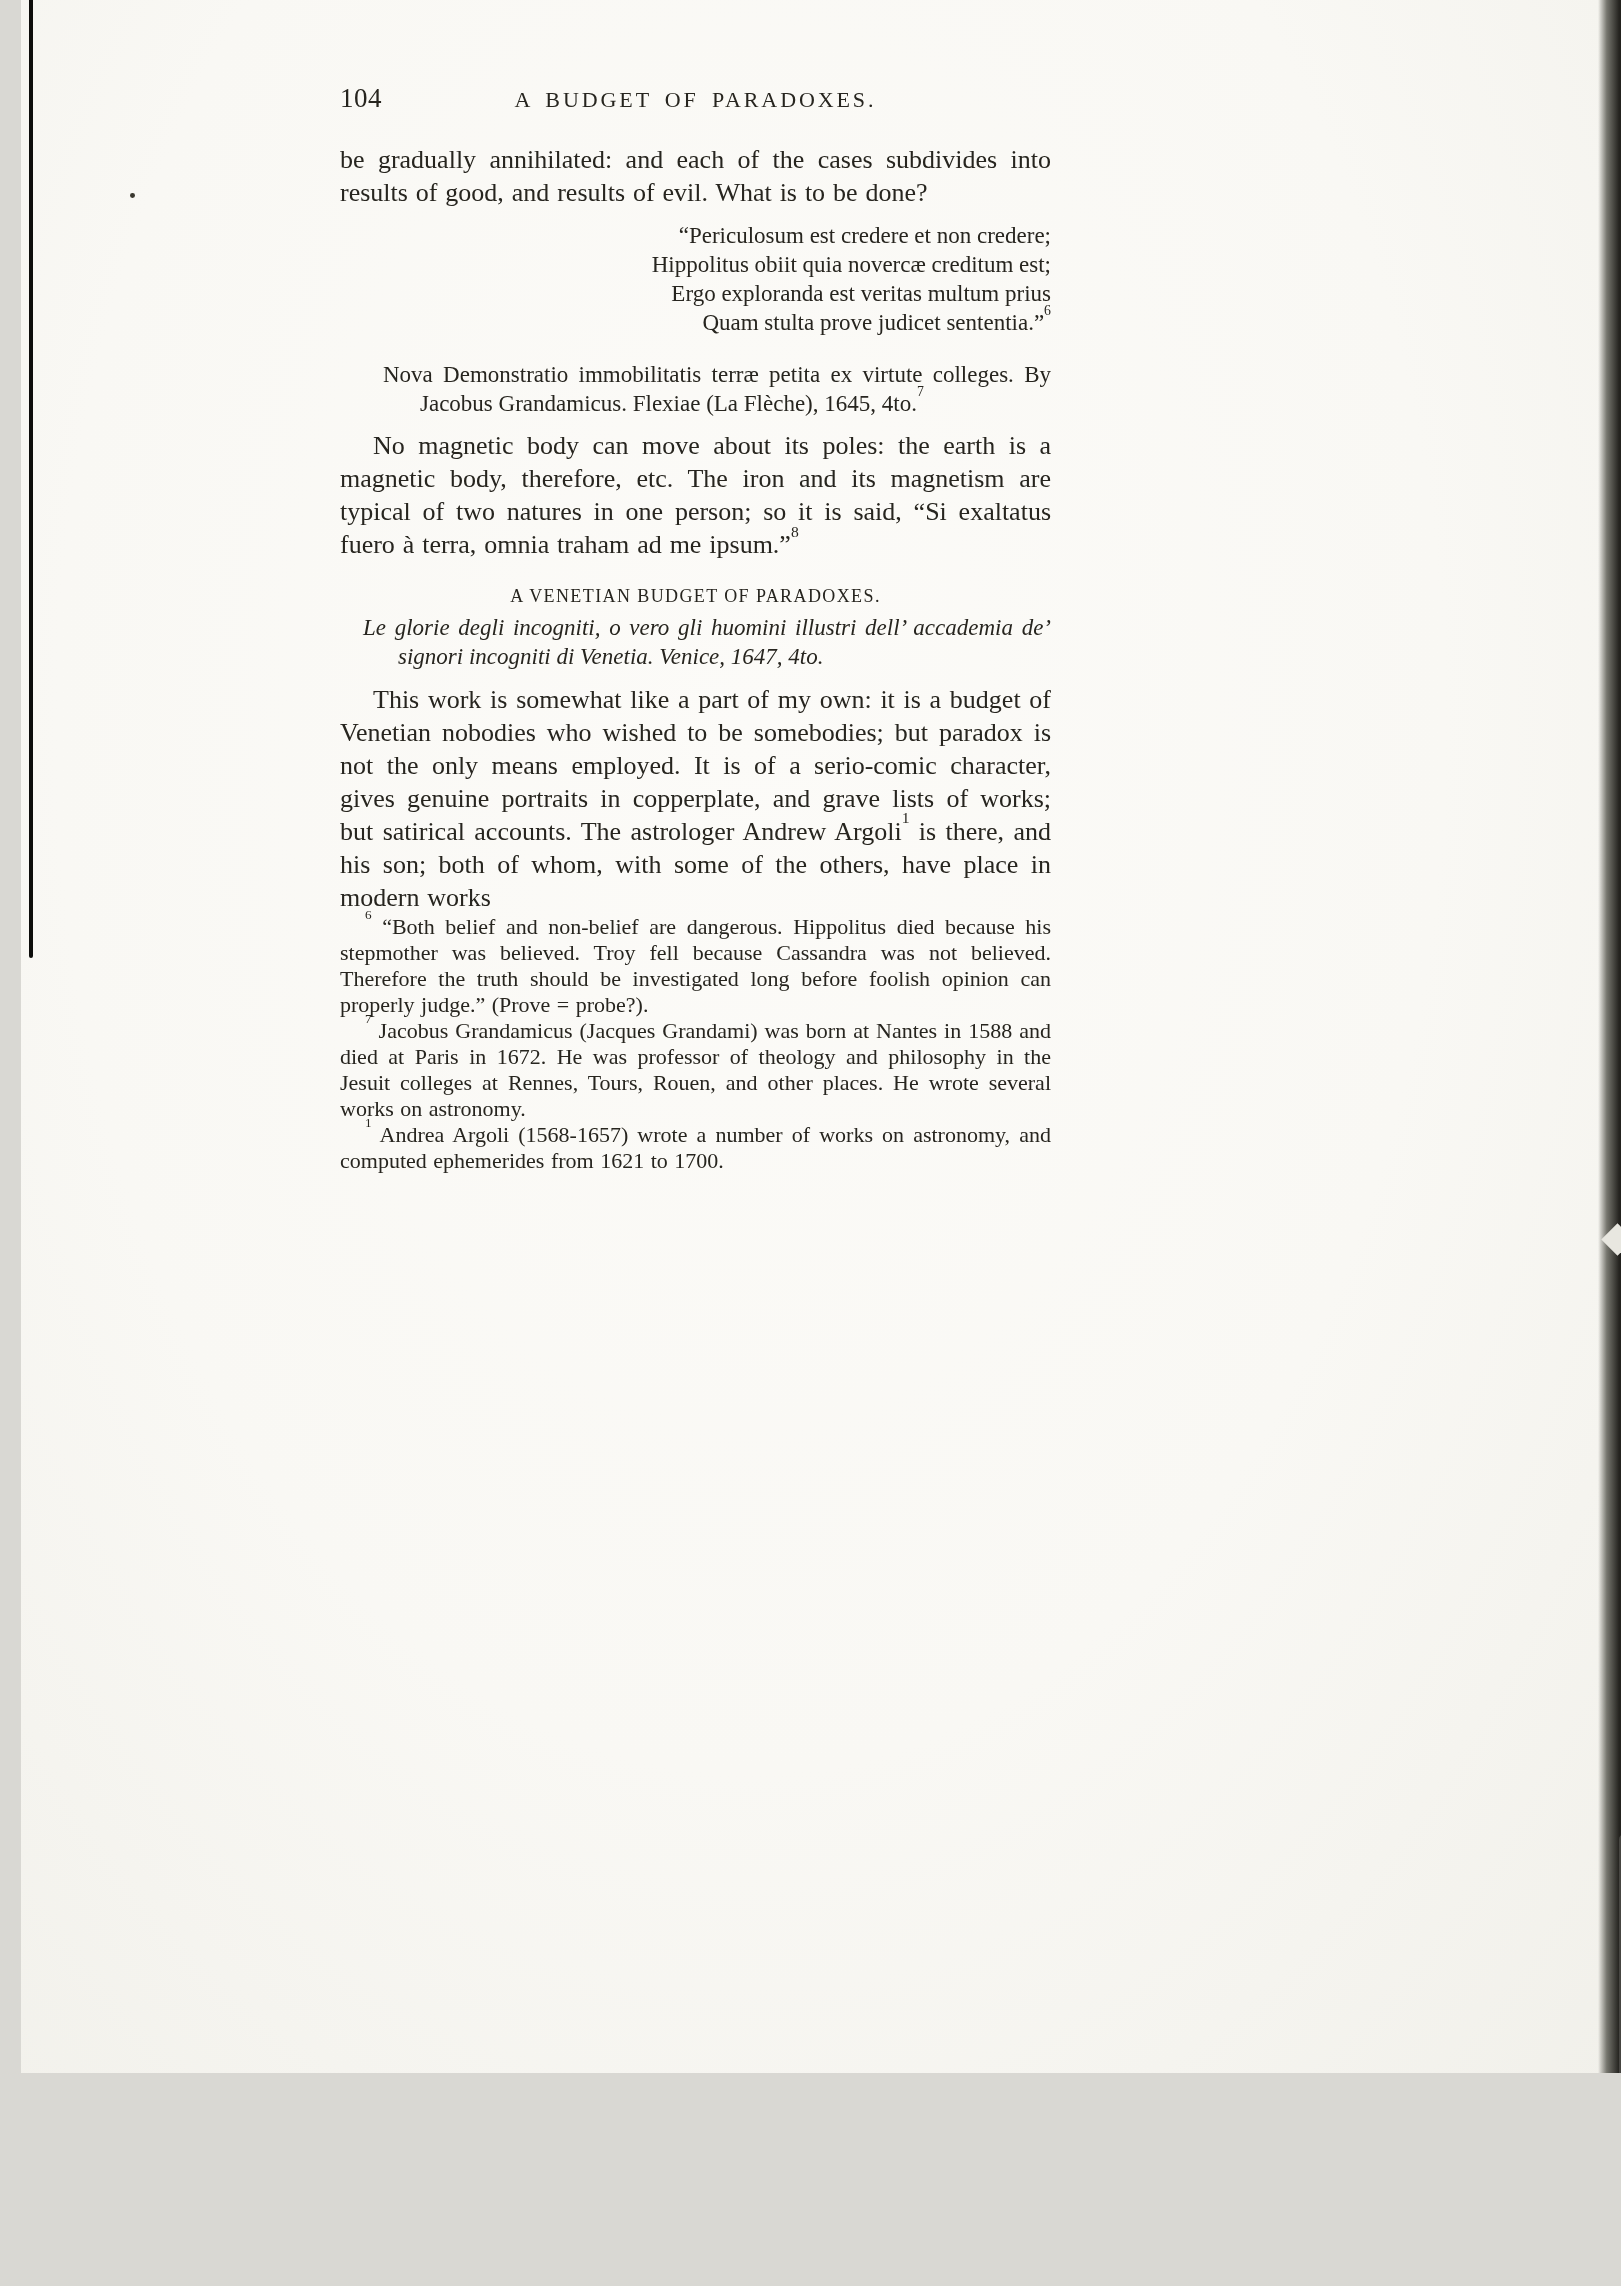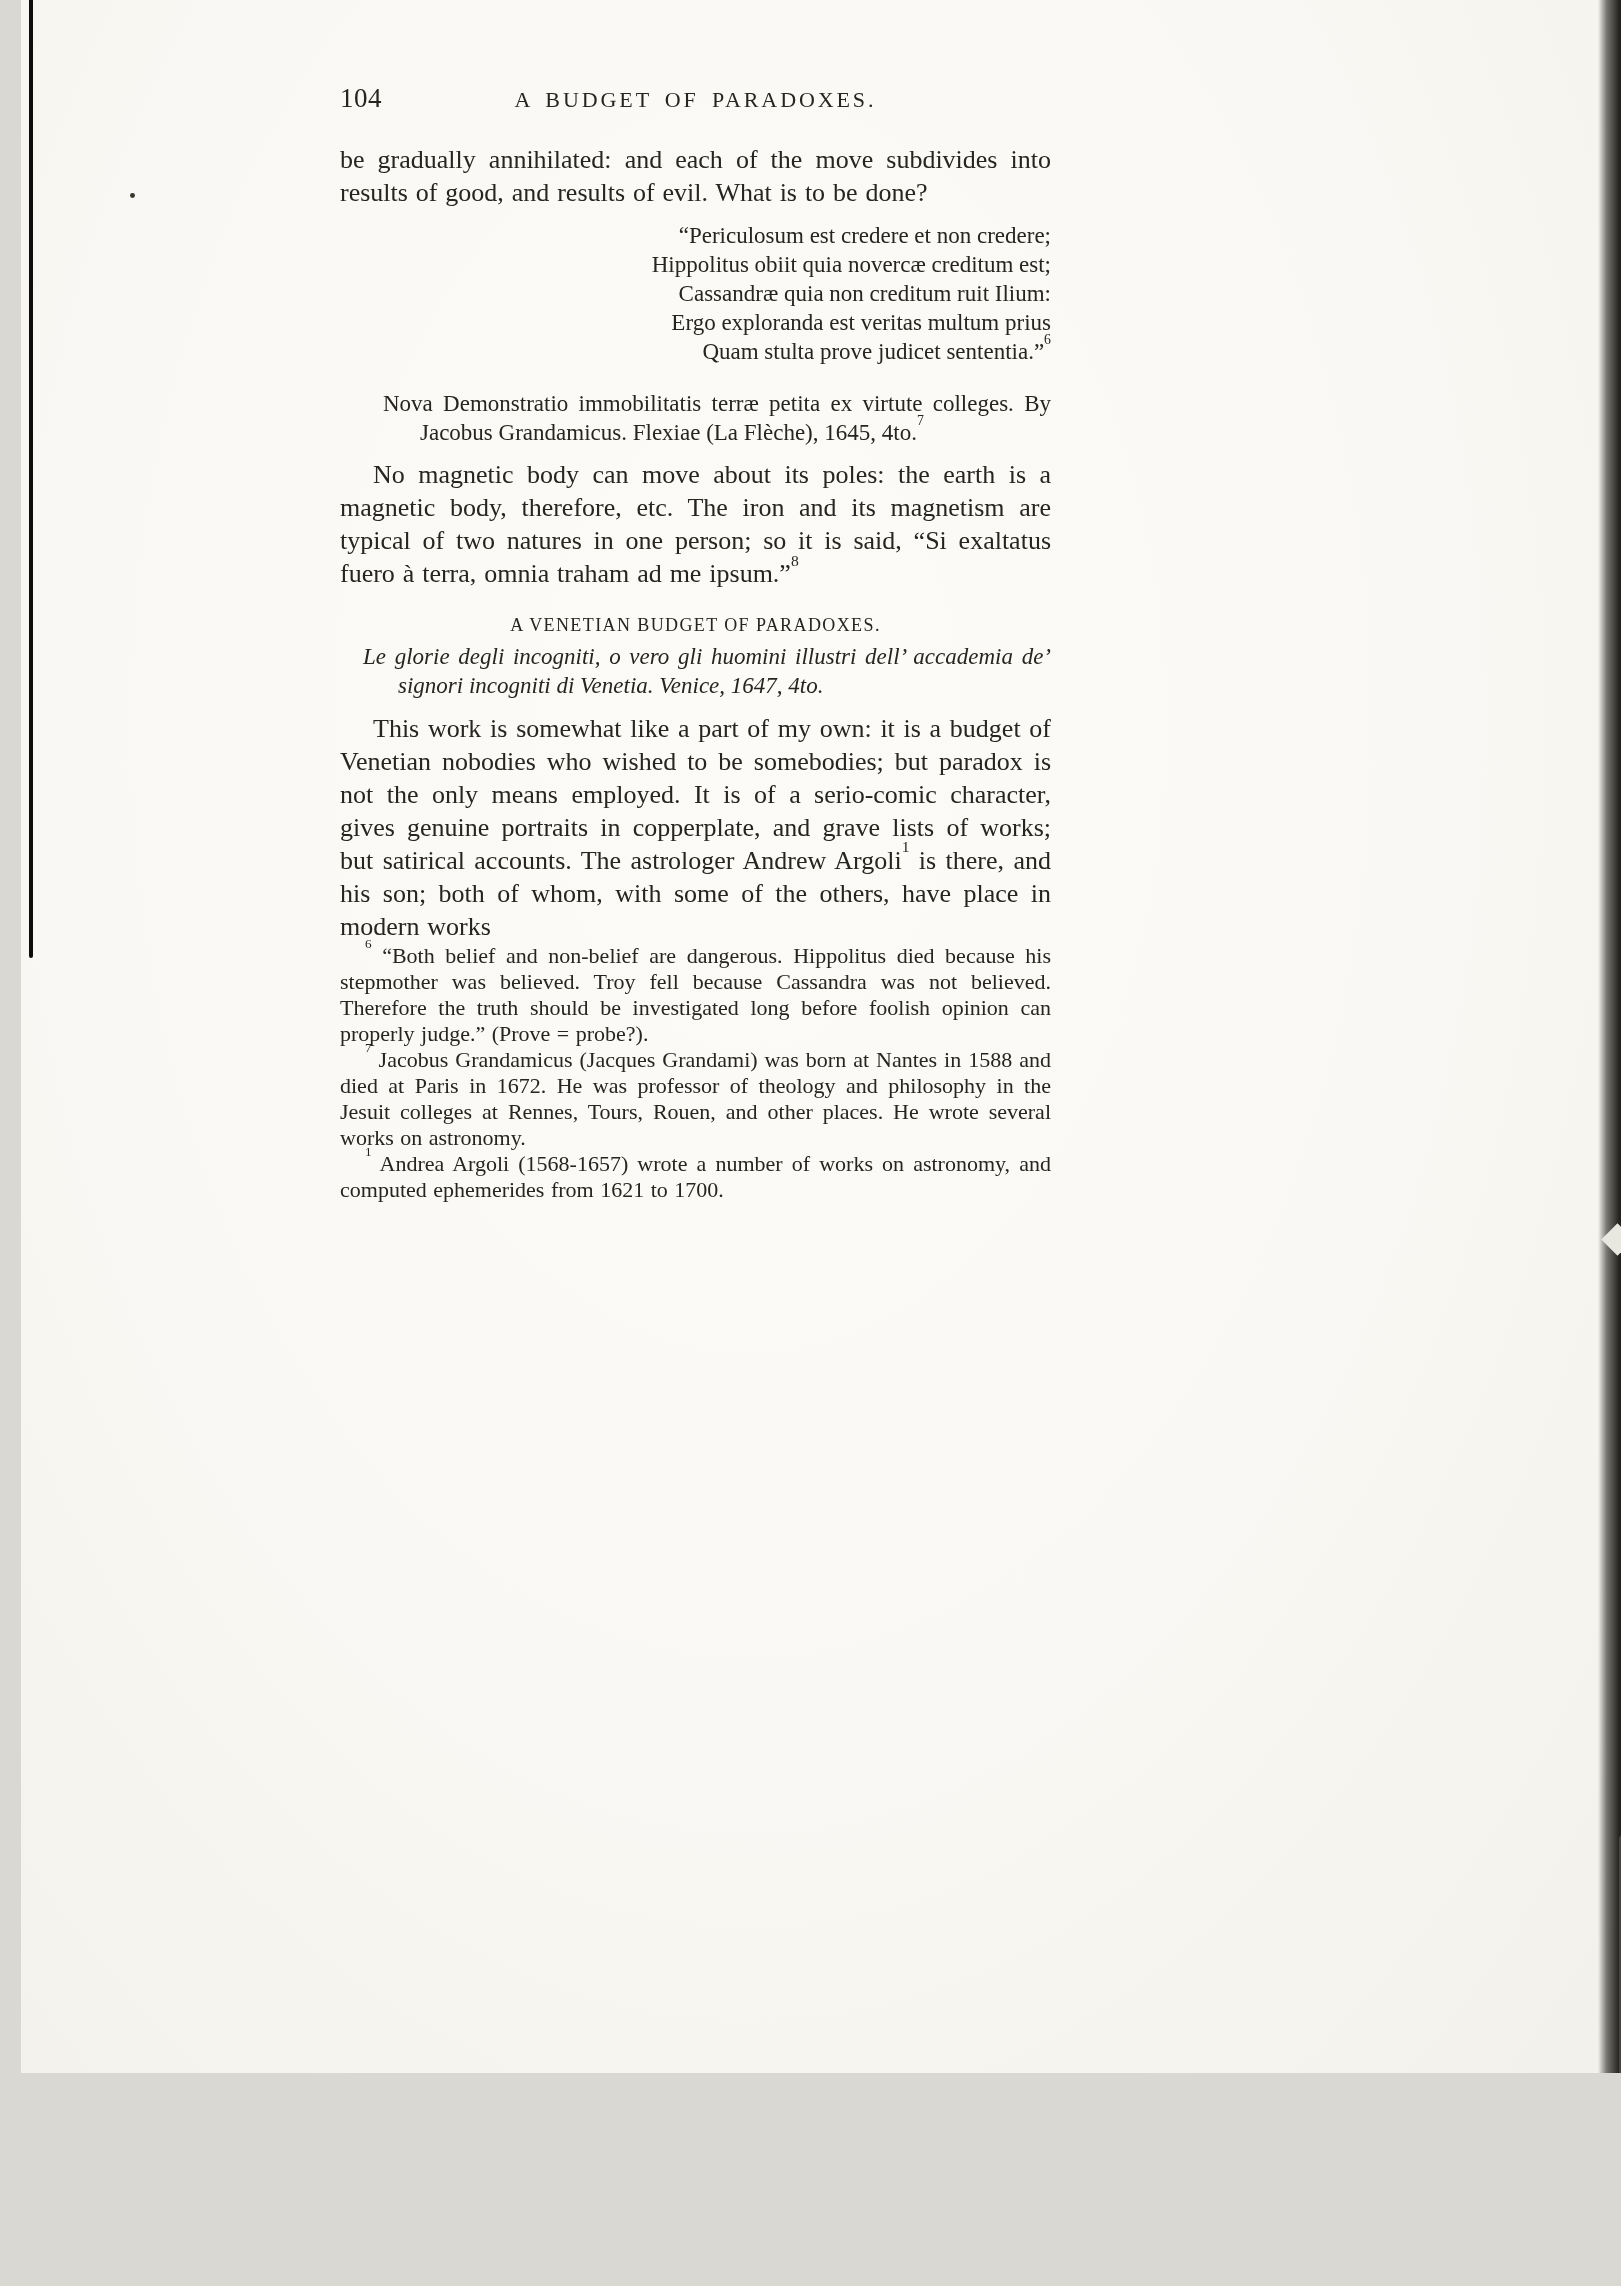--- a/index.html
+++ b/index.html
@@ -77,25 +77,24 @@
 
   <div class="bottom-rule"></div>
 
   <div class="text-column">
     <div class="pagehead">
       <span class="pagenum">104</span>
       <span class="runtitle">A BUDGET OF PARADOXES.</span>
       <span></span>
     </div>
     <div class="blocks">
-        <div class="para"><span>be gradually annihilated: and each of the move subdivides into results of good, and results of evil.  What is to be done?</span></div>
+        <div class="para"><span>be gradually annihilated: and each of the cases subdivides into results of good, and results of evil.  What is to be done?</span></div>
         <div class="verse">
           <div class="verse-line"><span>“Periculosum est credere et non credere;</span></div>
           <div class="verse-line"><span>Hippolitus obiit quia novercæ creditum est;</span></div>
-          <div class="verse-line"><span>Cassandræ quia non creditum ruit Ilium:</span></div>
           <div class="verse-line"><span>Ergo exploranda est veritas multum prius</span></div>
           <div class="verse-line"><span>Quam stulta prove judicet sententia.”</span><sup>6</sup></div>
         </div>
         <div class="ref"><span>Nova Demonstratio immobilitatis terræ petita ex virtute colleges.  By Jacobus Grandamicus.  Flexiae (La Flèche), 1645, 4to.</span><sup>7</sup></div>
         <div class="para indent"><span>No magnetic body can move about its poles: the earth is a magnetic body, therefore, etc.  The iron and its magnetism are typical of two natures in one person; so it is said, “Si exaltatus fuero à terra, omnia traham ad me ipsum.”</span><sup>8</sup></div>
         <div class="heading">A VENETIAN BUDGET OF PARADOXES.</div>
         <div class="ref italic"><span>Le glorie degli incogniti, o vero gli huomini illustri dell’ accademia de’ signori incogniti di Venetia.  Venice, 1647, 4to.</span></div>
         <div class="para indent"><span>This work is somewhat like a part of my own: it is a budget of Venetian nobodies who wished to be somebodies; but paradox is not the only means employed.  It is of a serio-comic character, gives genuine portraits in copperplate, and grave lists of works; but satirical accounts.  The astrologer Andrew Argoli</span><sup>1</sup><span> is there, and his son; both of whom, with some of the others, have place in modern works</span></div>
         <div class="footnote"><sup>6</sup><span> “Both belief and non-belief are dangerous.  Hippolitus died because his stepmother was believed.  Troy fell because Cassandra was not believed.  Therefore the truth should be investigated long before foolish opinion can properly judge.”  (Prove = probe?).</span></div>
         <div class="footnote"><sup>7</sup><span> Jacobus Grandamicus (Jacques Grandami) was born at Nantes in 1588 and died at Paris in 1672.  He was professor of theology and philosophy in the Jesuit colleges at Rennes, Tours, Rouen, and other places.  He wrote several works on astronomy.</span></div>

